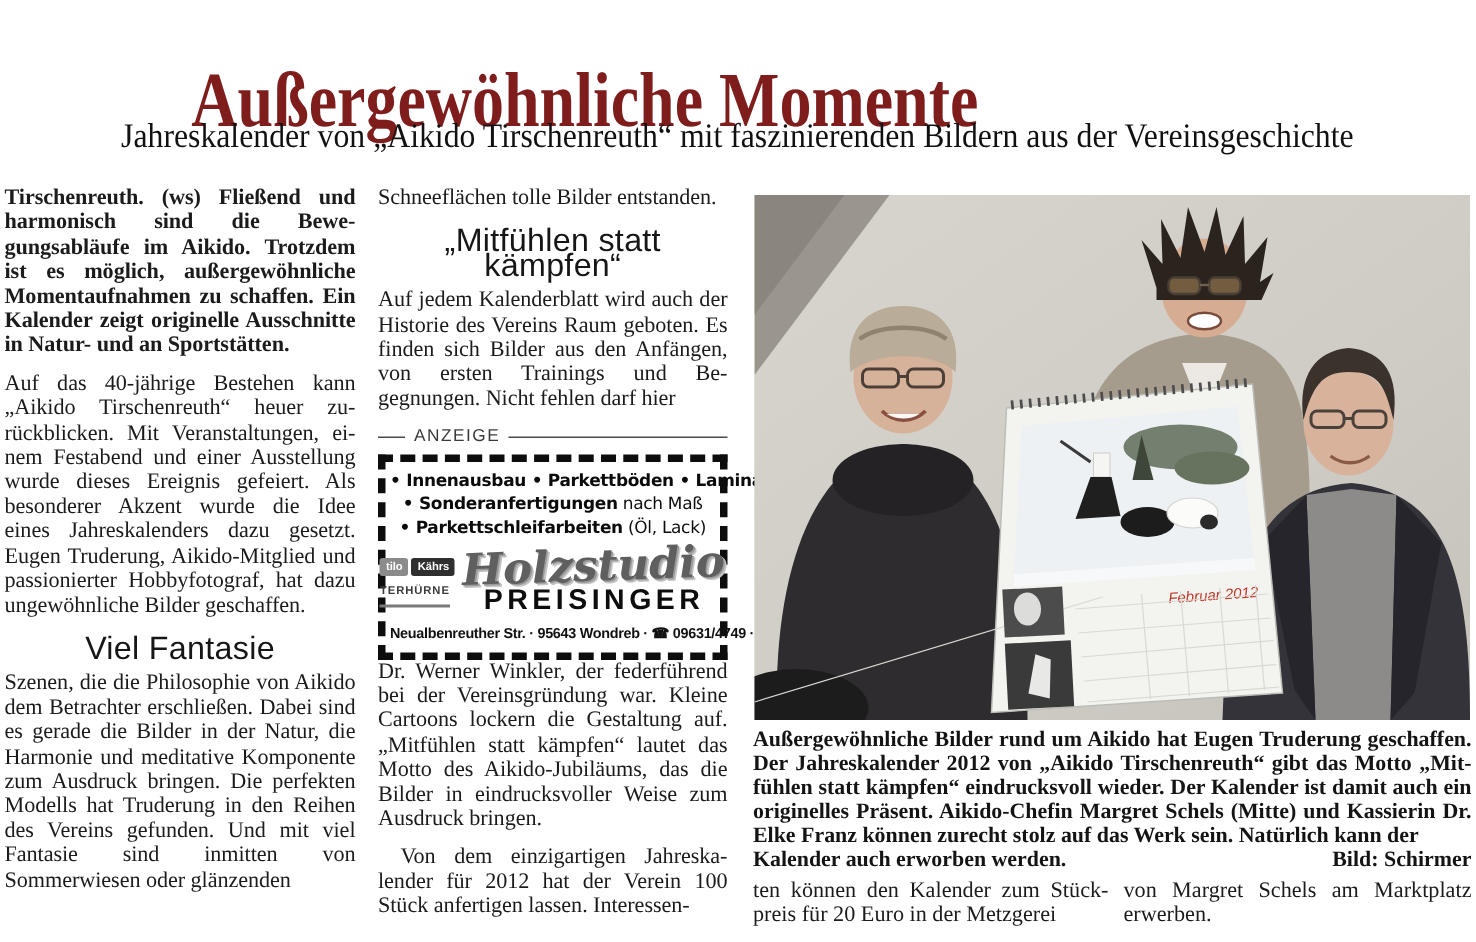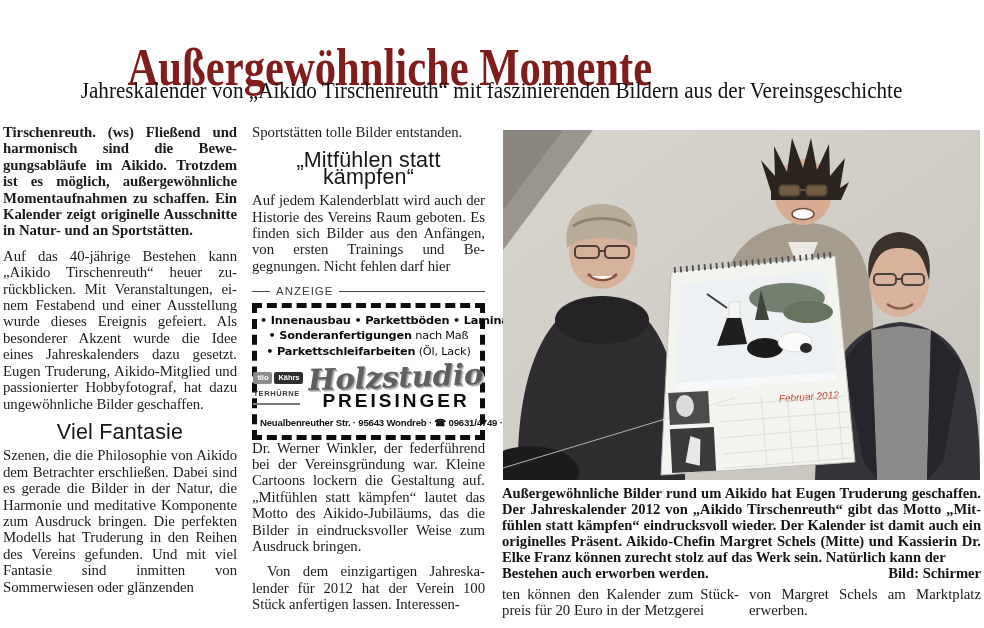--- a/index.html
+++ b/index.html
@@ -75,21 +75,21 @@
   <div class="subhead"><span class="squeeze">Jahreskalender von „Aikido Tirschenreuth“ mit faszinierenden Bildern aus der Vereinsgeschichte</span></div>
 
   <div class="col col1">
     <p class="lead">Tirschenreuth. (ws) Fließend und harmonisch sind die Bewe­gungsabläufe im Aikido. Trotz­dem ist es möglich, außerge­wöhnliche Moment­aufnahmen zu schaffen. Ein Kalender zeigt originelle Ausschnitte in Natur- und an Sportstätten.</p>
     <p>Auf das 40-jährige Bestehen kann „Aikido Tirschenreuth“ heuer zu­rückblicken. Mit Veranstaltungen, ei­nem Festabend und einer Ausstel­lung wurde dieses Ereignis gefeiert. Als besonderer Akzent wurde die Idee eines Jahreskalenders dazu ge­setzt. Eugen Truderung, Aikido-Mit­glied und passionierter Hobbyfoto­graf, hat dazu ungewöhnliche Bilder geschaffen.</p>
     <div class="xhead">Viel Fantasie</div>
     <p>Szenen, die die Philosophie von Aiki­do dem Betrachter erschließen. Da­bei sind es gerade die Bilder in der Natur, die Harmonie und meditative Komponente zum Ausdruck bringen. Die perfekten Modells hat Truderung in den Reihen des Vereins gefunden. Und mit viel Fantasie sind inmitten von Sommerwiesen oder glänzenden</p>
   </div>
 
   <div class="col col2">
-    <p>Sportstätten tolle Bilder entstan­den.</p>
+    <p>Schneeflächen tolle Bilder entstan­den.</p>
     <div class="xhead">„Mitfühlen statt kämpfen“</div>
     <p>Auf jedem Kalenderblatt wird auch der Historie des Vereins Raum gebo­ten. Es finden sich Bilder aus den An­fängen, von ersten Trainings und Be­gegnungen. Nicht fehlen darf hier</p>
 
     <div class="ad-label">ANZEIGE</div>
     <div class="ad-box">
       <div class="ad-line">• Innenausbau • Parkettböden • Laminat</div>
       <div class="ad-line"><span>• Sonderanfertigungen</span><span class="light"> nach Maß</span></div>
       <div class="ad-line"><span>• Parkettschleifarbeiten</span><span class="light"> (Öl, Lack)</span></div>
       <div class="ad-brandrow">
         <div class="logos">
@@ -197,21 +197,21 @@
           <rect x="168" y="298" width="44" height="44" fill="#3a3a3a" transform="rotate(-3 190 320)"></rect>
           <path d="M182,332 L188,306 L198,310 L196,336 Z" fill="#e8e8e6" transform="rotate(-3 190 320)"></path>
         </g>
       </g>
     </svg>
   </div>
 
   <div class="caption">
     <span>Außergewöhnliche Bilder rund um Aikido hat Eugen Truderung geschaffen. Der Jahreskalender 2012 von „Aikido Tirschenreuth“ gibt das Motto „Mit­fühlen statt kämpfen“ eindrucksvoll wieder. Der Kalender ist damit auch ein originelles Präsent. Aikido-Chefin Margret Schels (Mitte) und Kassierin Dr. Elke Franz können zurecht stolz auf das Werk sein. Natürlich kann der</span>
     <div class="caption-last">
-      <span>Bestehen auch erworben werden.</span>
+      <span>Kalender auch erworben werden.</span>
       <span>Bild: Schirmer</span>
     </div>
   </div>
 
   <div class="bcol bcol-left">ten können den Kalender zum Stück­preis für 20 Euro in der Metzgerei</div>
   <div class="bcol bcol-right">von Margret Schels am Marktplatz erwerben.</div>
 
 </div>
 
 </body></html>

